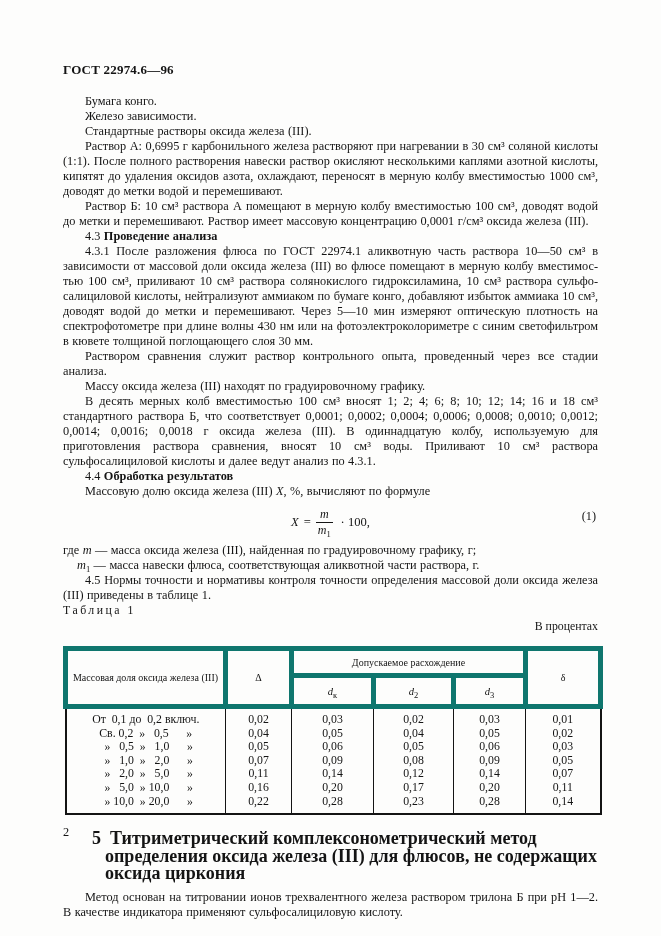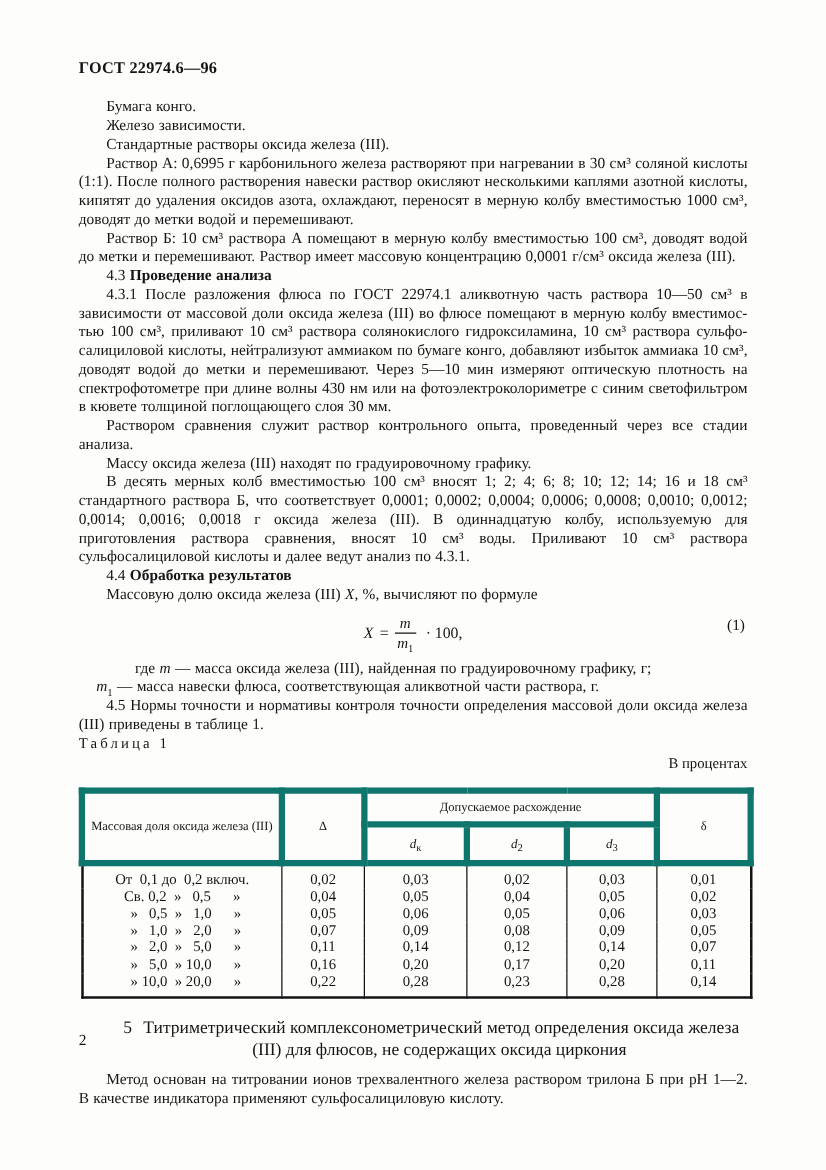--- a/index.html
+++ b/index.html
@@ -9,34 +9,34 @@
     background: #e8e8e8;
     font-family: "Liberation Serif", "DejaVu Serif", serif;
     color: #141414;
   }
   .page {
     position: relative;
     width: 661px; height: 936px;
     background: #fdfdfc;
     overflow: hidden;
   }
-  .content { position: absolute; left: 63px; top: 46px; width: 535px; }
+  .content { position: absolute; left: 63px; top: 62px; width: 535px; }
 
   .doc-header { font-size: 13px; font-weight: bold; margin: 0 0 16px 0; letter-spacing: 0.2px; }
 
   .para {
     margin: 0;
     font-size: 12.3px;
     line-height: 15px;
     text-align: justify;
     text-indent: 22px;
     word-spacing: 0.4px;
   }
   .para b { font-weight: bold; }
-  .no-indent { text-indent: 0; margin-left: 45px; }
+  .no-indent { text-indent: 0; }
   .where2 { text-indent: 0; padding-left: 14px; }
   sub { font-size: 8.5px; line-height: 0; }
 
   
   .formula {
     position: relative;
     display: flex; justify-content: center; align-items: center;
     margin: 7px 0 5px;
     font-size: 12.6px;
     height: 32px;
@@ -82,26 +82,26 @@
     padding: 0 4px;
     text-align: center;
   }
   table.results tbody tr:first-child td { border-top: 2px solid #22c55e; padding-top: 4px; }
   table.results tbody tr:last-child td { padding-bottom: 5px; }
   td.c-range { text-align: left; white-space: pre; padding-left: 7px; }
 
   
   .sec5 {
     margin: 15px 0 7px;
-    font-weight: normal;
-    font-size: 14px;
+    font-weight: bold;
+    font-size: 18px;
     line-height: 17.5px;
     padding-left: 42px;
     text-indent: -13px;
-    text-align: center;
+    text-align: left;
   }
   .sec5-num { margin-right: 9px; }
   .h51 { text-indent: 29px; margin-top: 3px; }
 
   .page-num { position: absolute; left: 63px; top: 825px; font-size: 12.3px; }
 </style>
 </head>
 <body>
 
 <div class="page">

